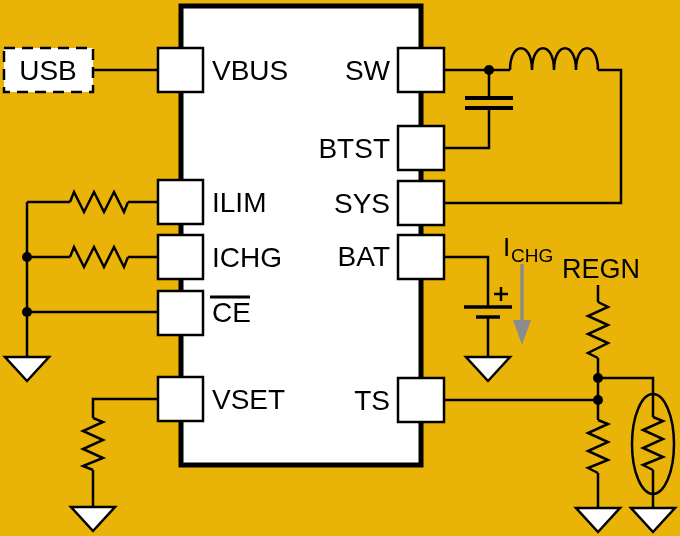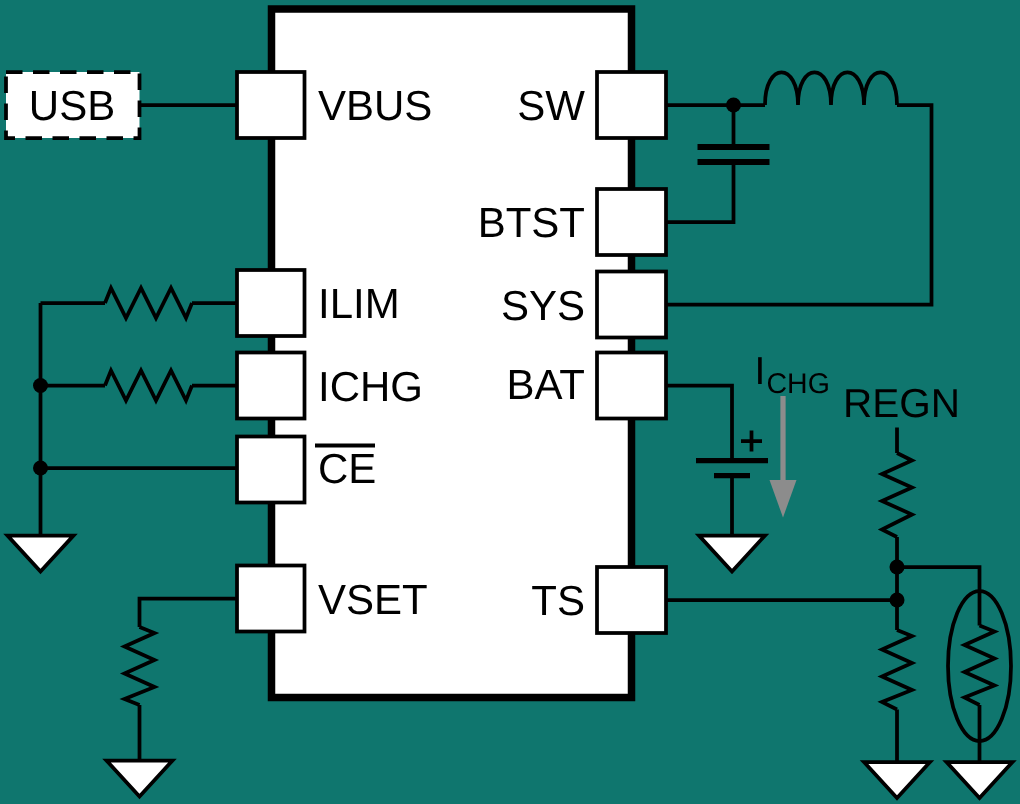--- a/index.html
+++ b/index.html
@@ -1,16 +1,16 @@
 <!DOCTYPE html>
 <html><head>
 <meta charset="utf-8">
 <style>
   html,body{margin:0;padding:0;background:#fff;}
-  .stage{position:relative;width:680px;height:536px;background:#0f766e;overflow:hidden;}
+  .stage{position:relative;width:680px;height:536px;background:#eab308;overflow:hidden;}
   svg{display:block;}
   svg text{font-family:"Liberation Sans","DejaVu Sans",sans-serif;fill:#000;}
   .pin-label{font-size:28px;}
   .net-label{font-size:27px;}
   .cur-base{font-size:26px;}
   .cur-sub{font-size:19px;}
 </style>
 </head>
 <body>
 

